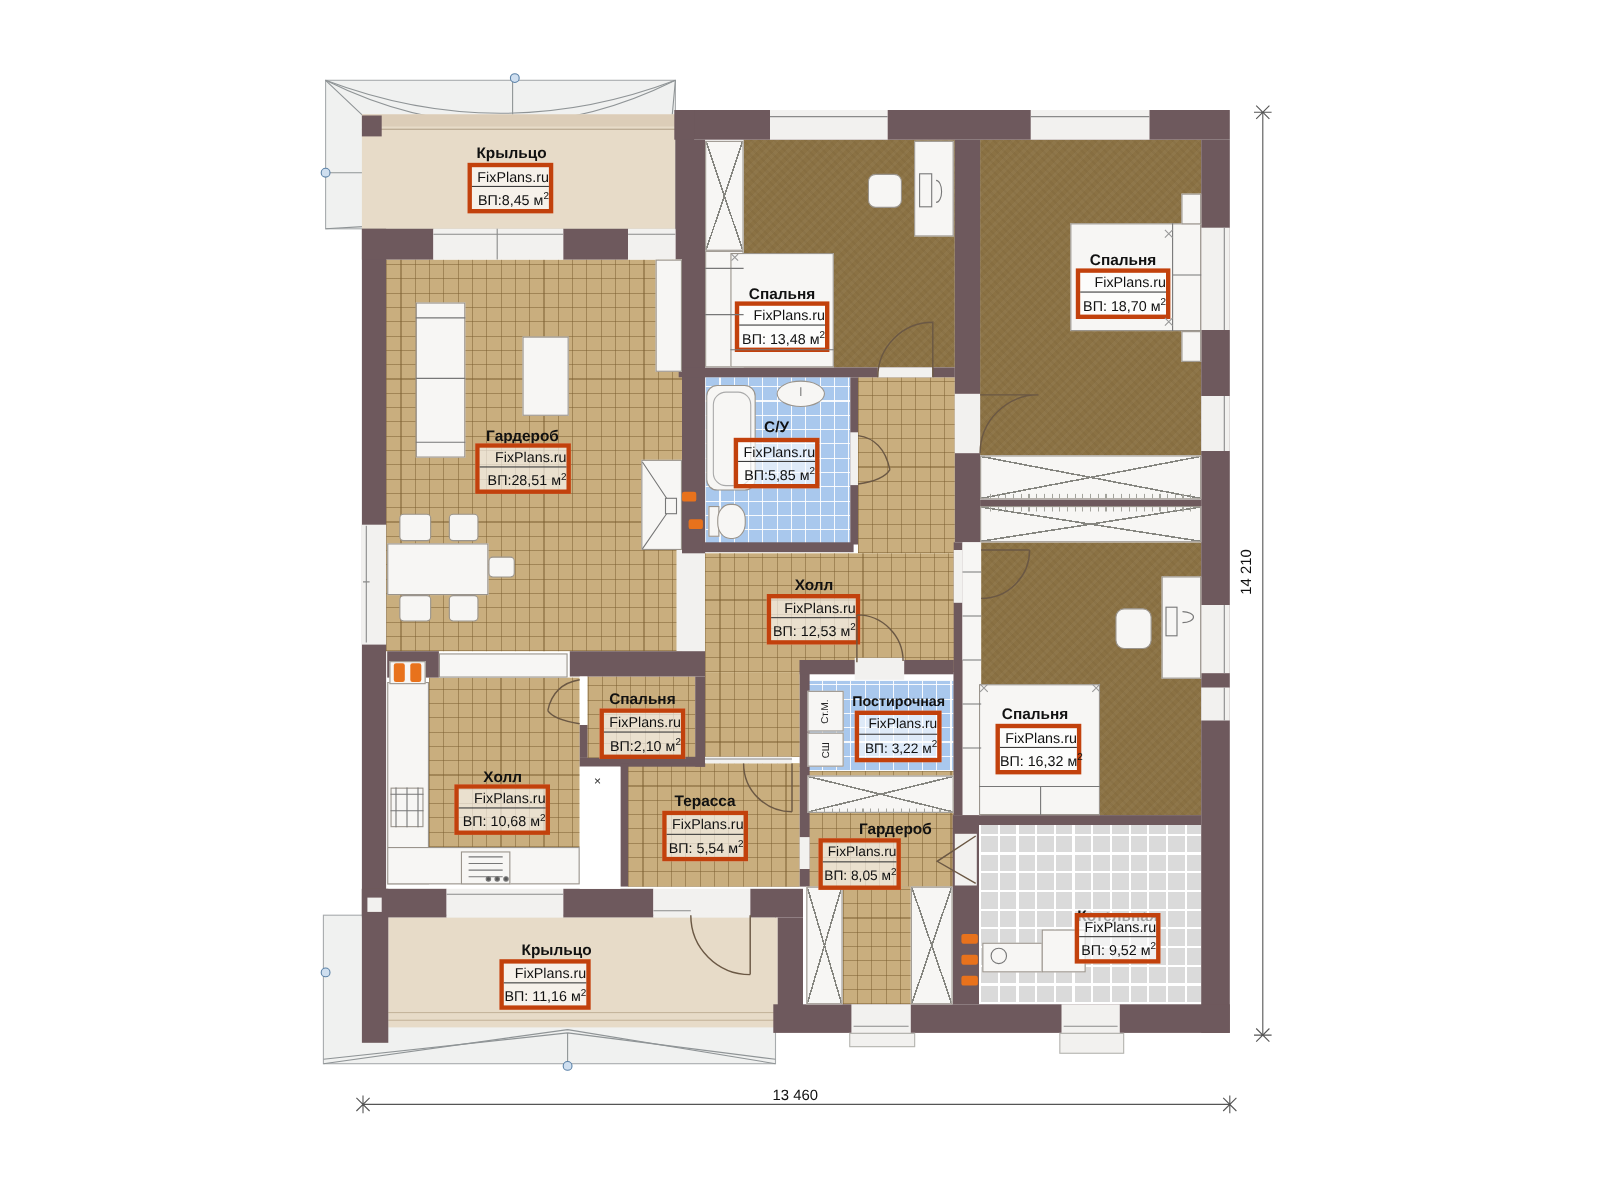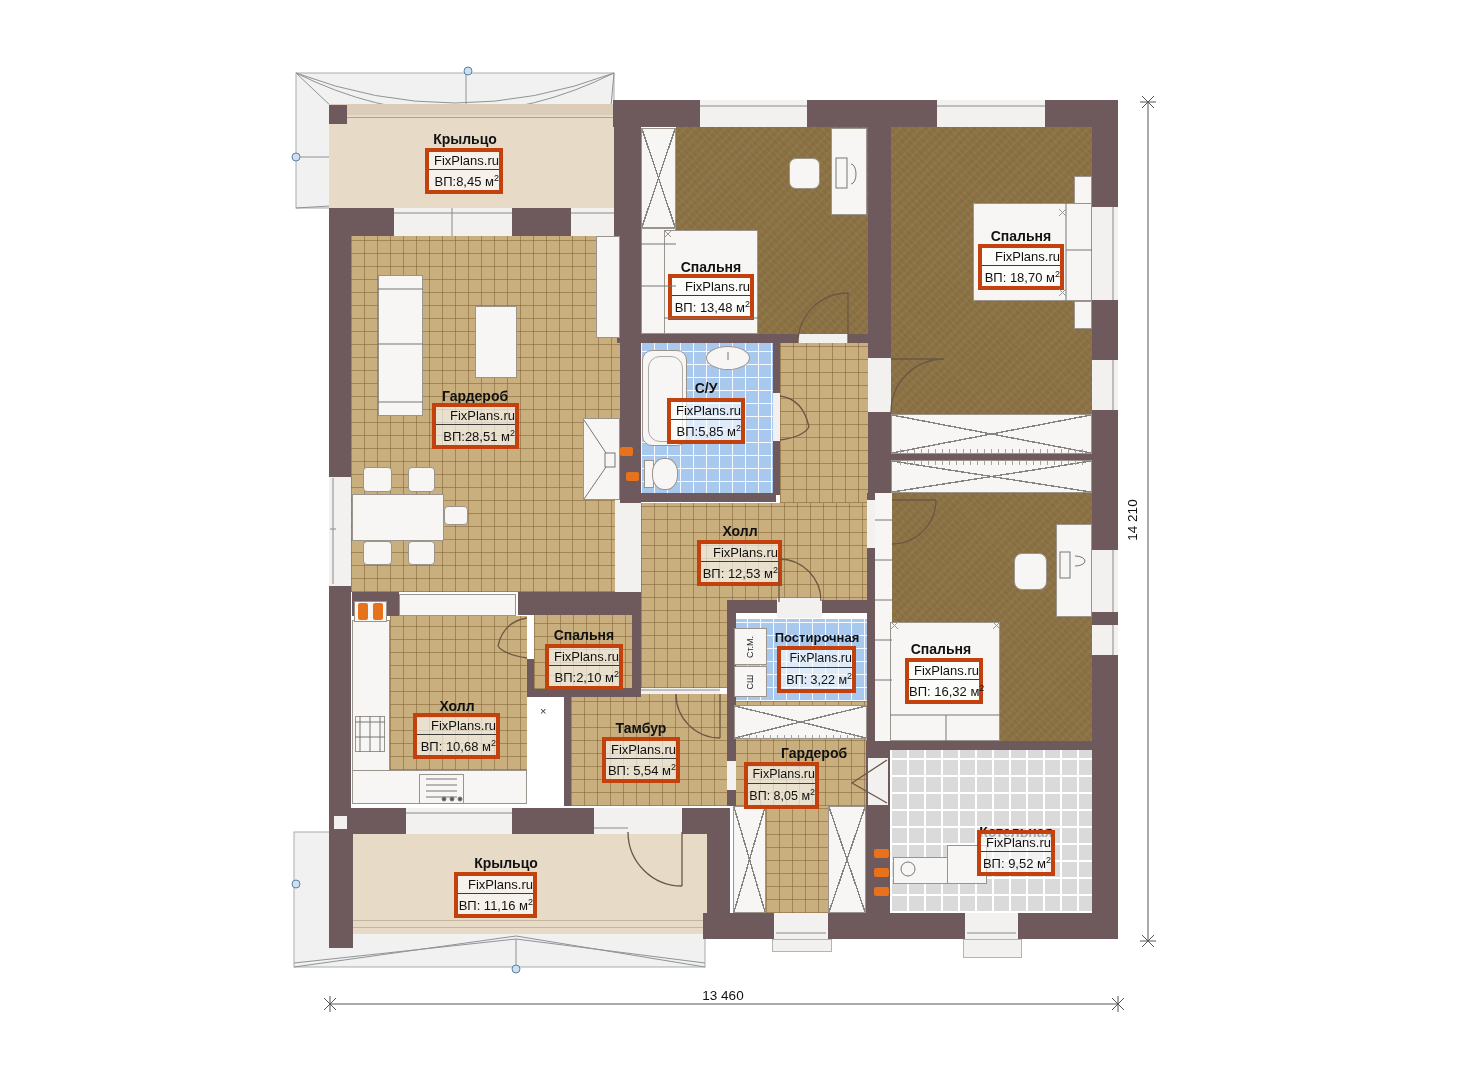--- a/index.html
+++ b/index.html
@@ -234,21 +234,21 @@
 <div class="nm" style="left:817px;top:630px;font-size:13px">Постирочная</div>
 <div class="bx" style="left:777px;top:646px;width:79px">
       <div style="font-size:12.5px">FixPlans.ru</div>
       <div style="font-size:12.5px">ВП: 3,22 м<sup>2</sup></div>
     </div>
 <div class="nm" style="left:457px;top:698px">Холл</div>
 <div class="bx" style="left:413px;top:713px;width:87px">
       <div>FixPlans.ru</div>
       <div>ВП: 10,68 м<sup>2</sup></div>
     </div>
-<div class="nm" style="left:641px;top:720px">Тамбур</div>
+<div class="nm" style="left:641px;top:720px">Терасса</div>
 <div class="bx" style="left:602px;top:737px;width:78px">
       <div>FixPlans.ru</div>
       <div>ВП: 5,54 м<sup>2</sup></div>
     </div>
 <div class="nm" style="left:814px;top:745px">Гардероб</div>
 <div class="bx" style="left:744px;top:762px;width:75px">
       <div style="font-size:12.5px">FixPlans.ru</div>
       <div style="font-size:12.5px">ВП: 8,05 м<sup>2</sup></div>
     </div>
 <div class="nm" style="left:941px;top:641px">Спальня</div>

